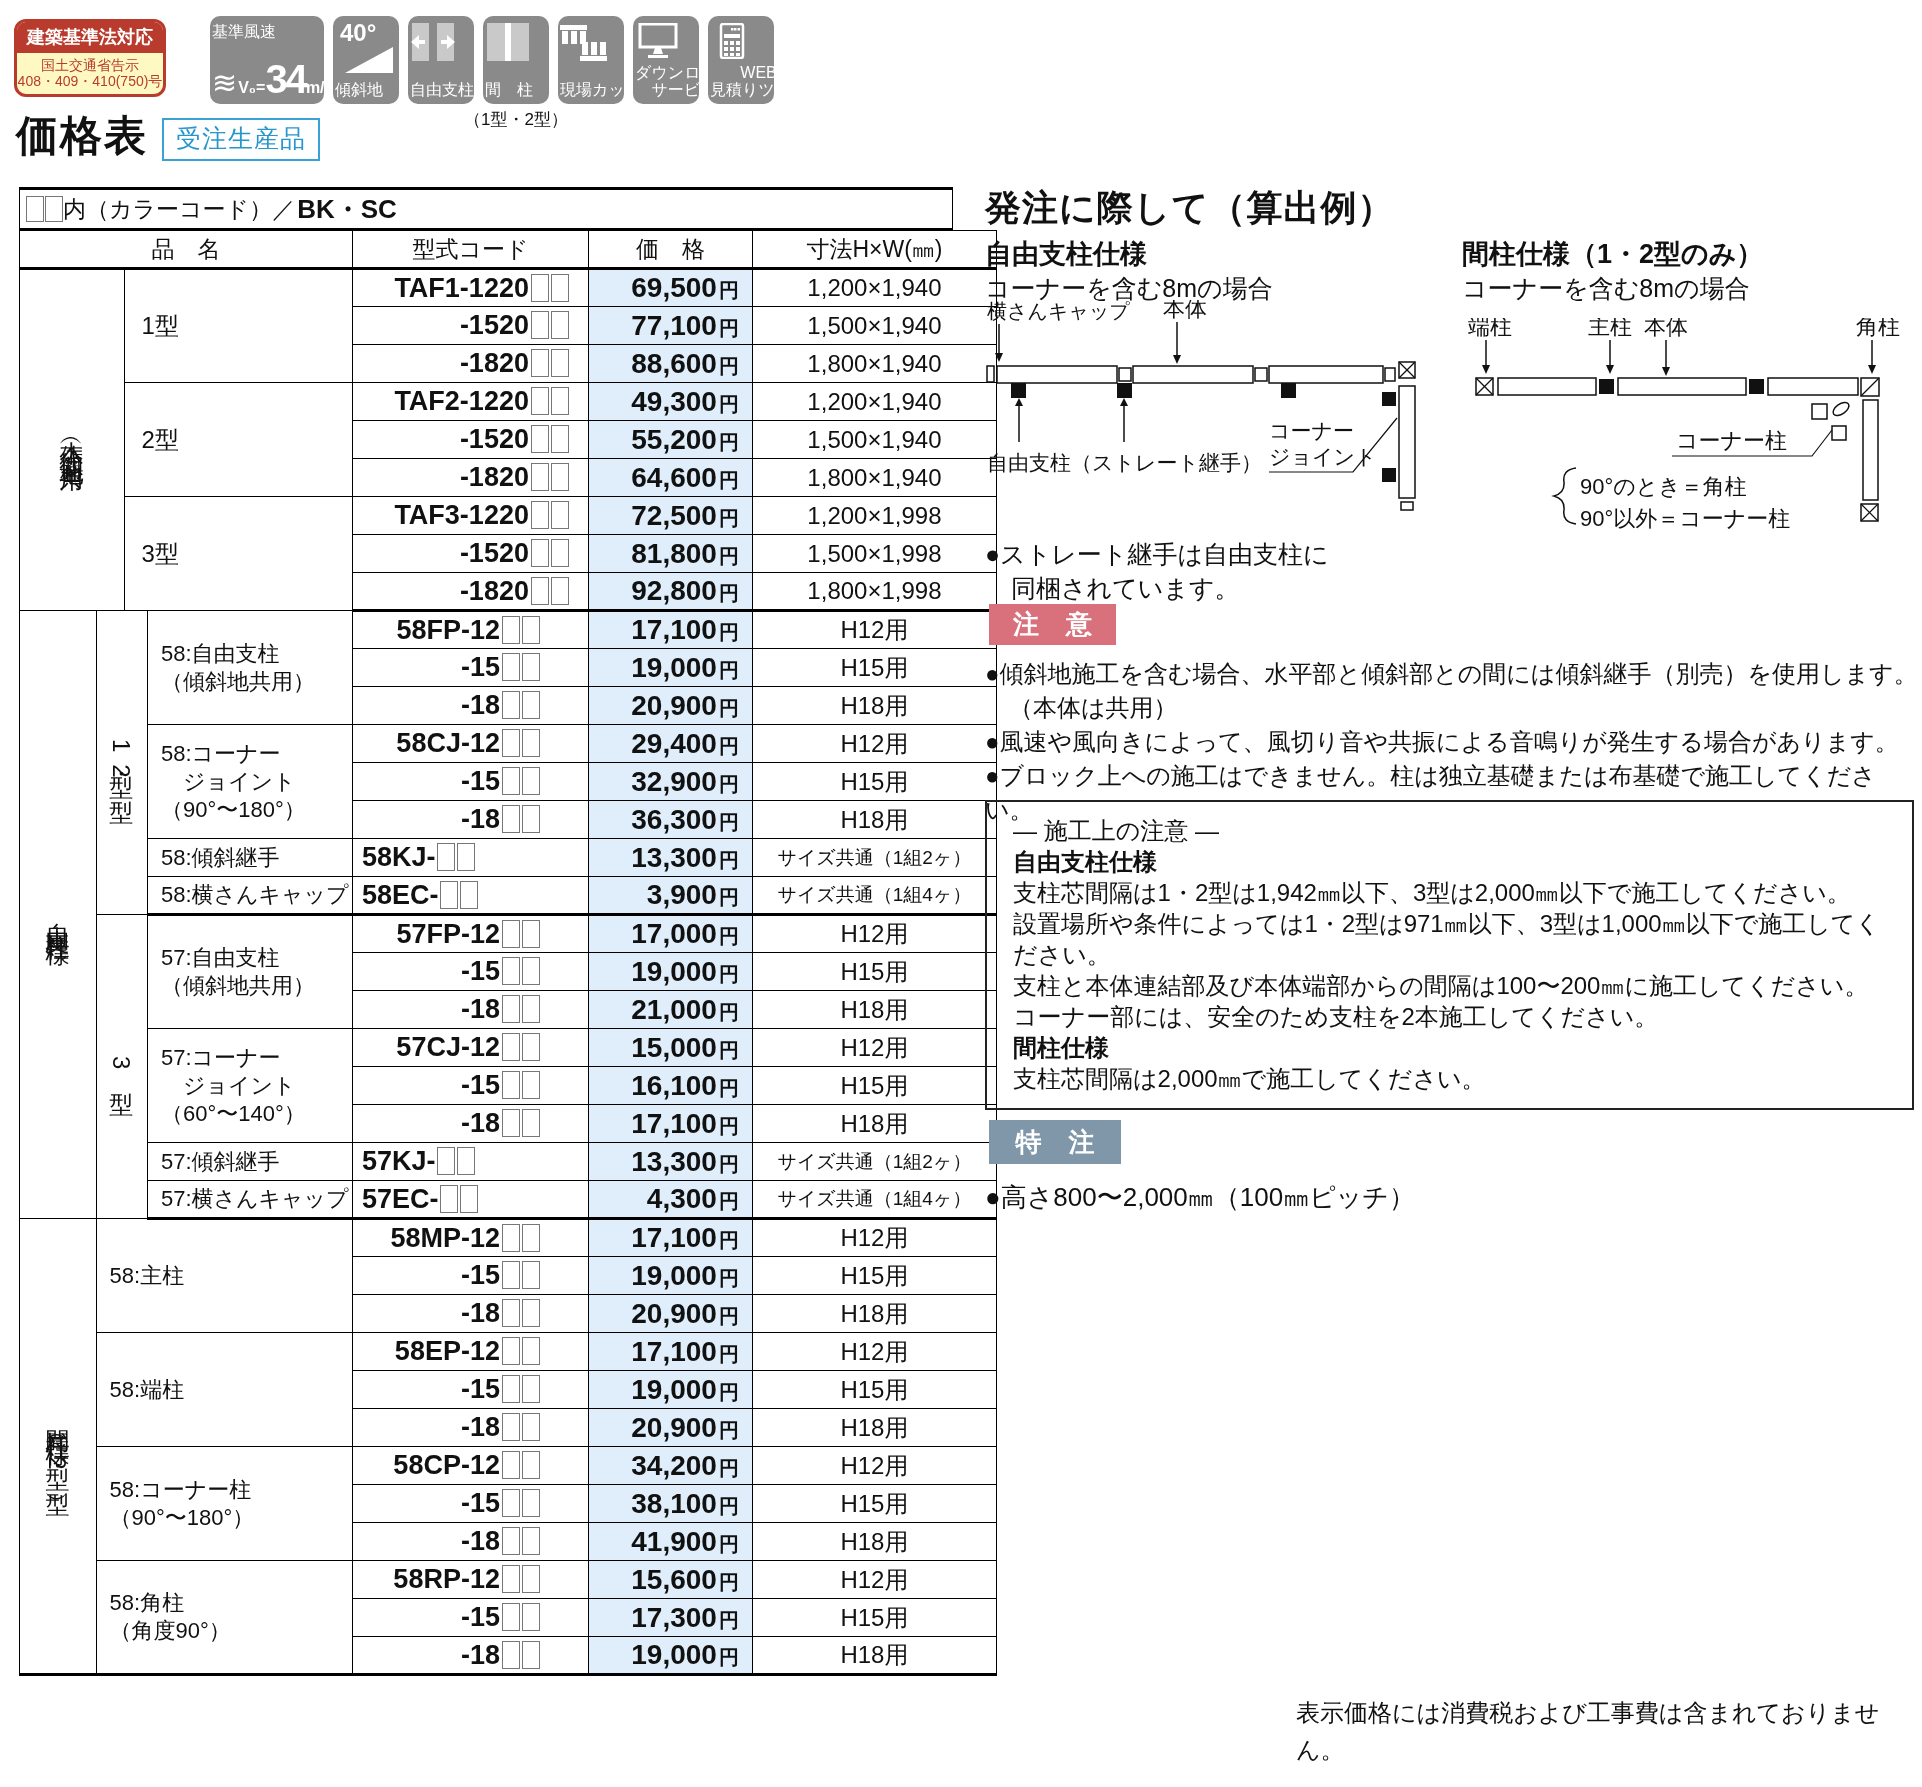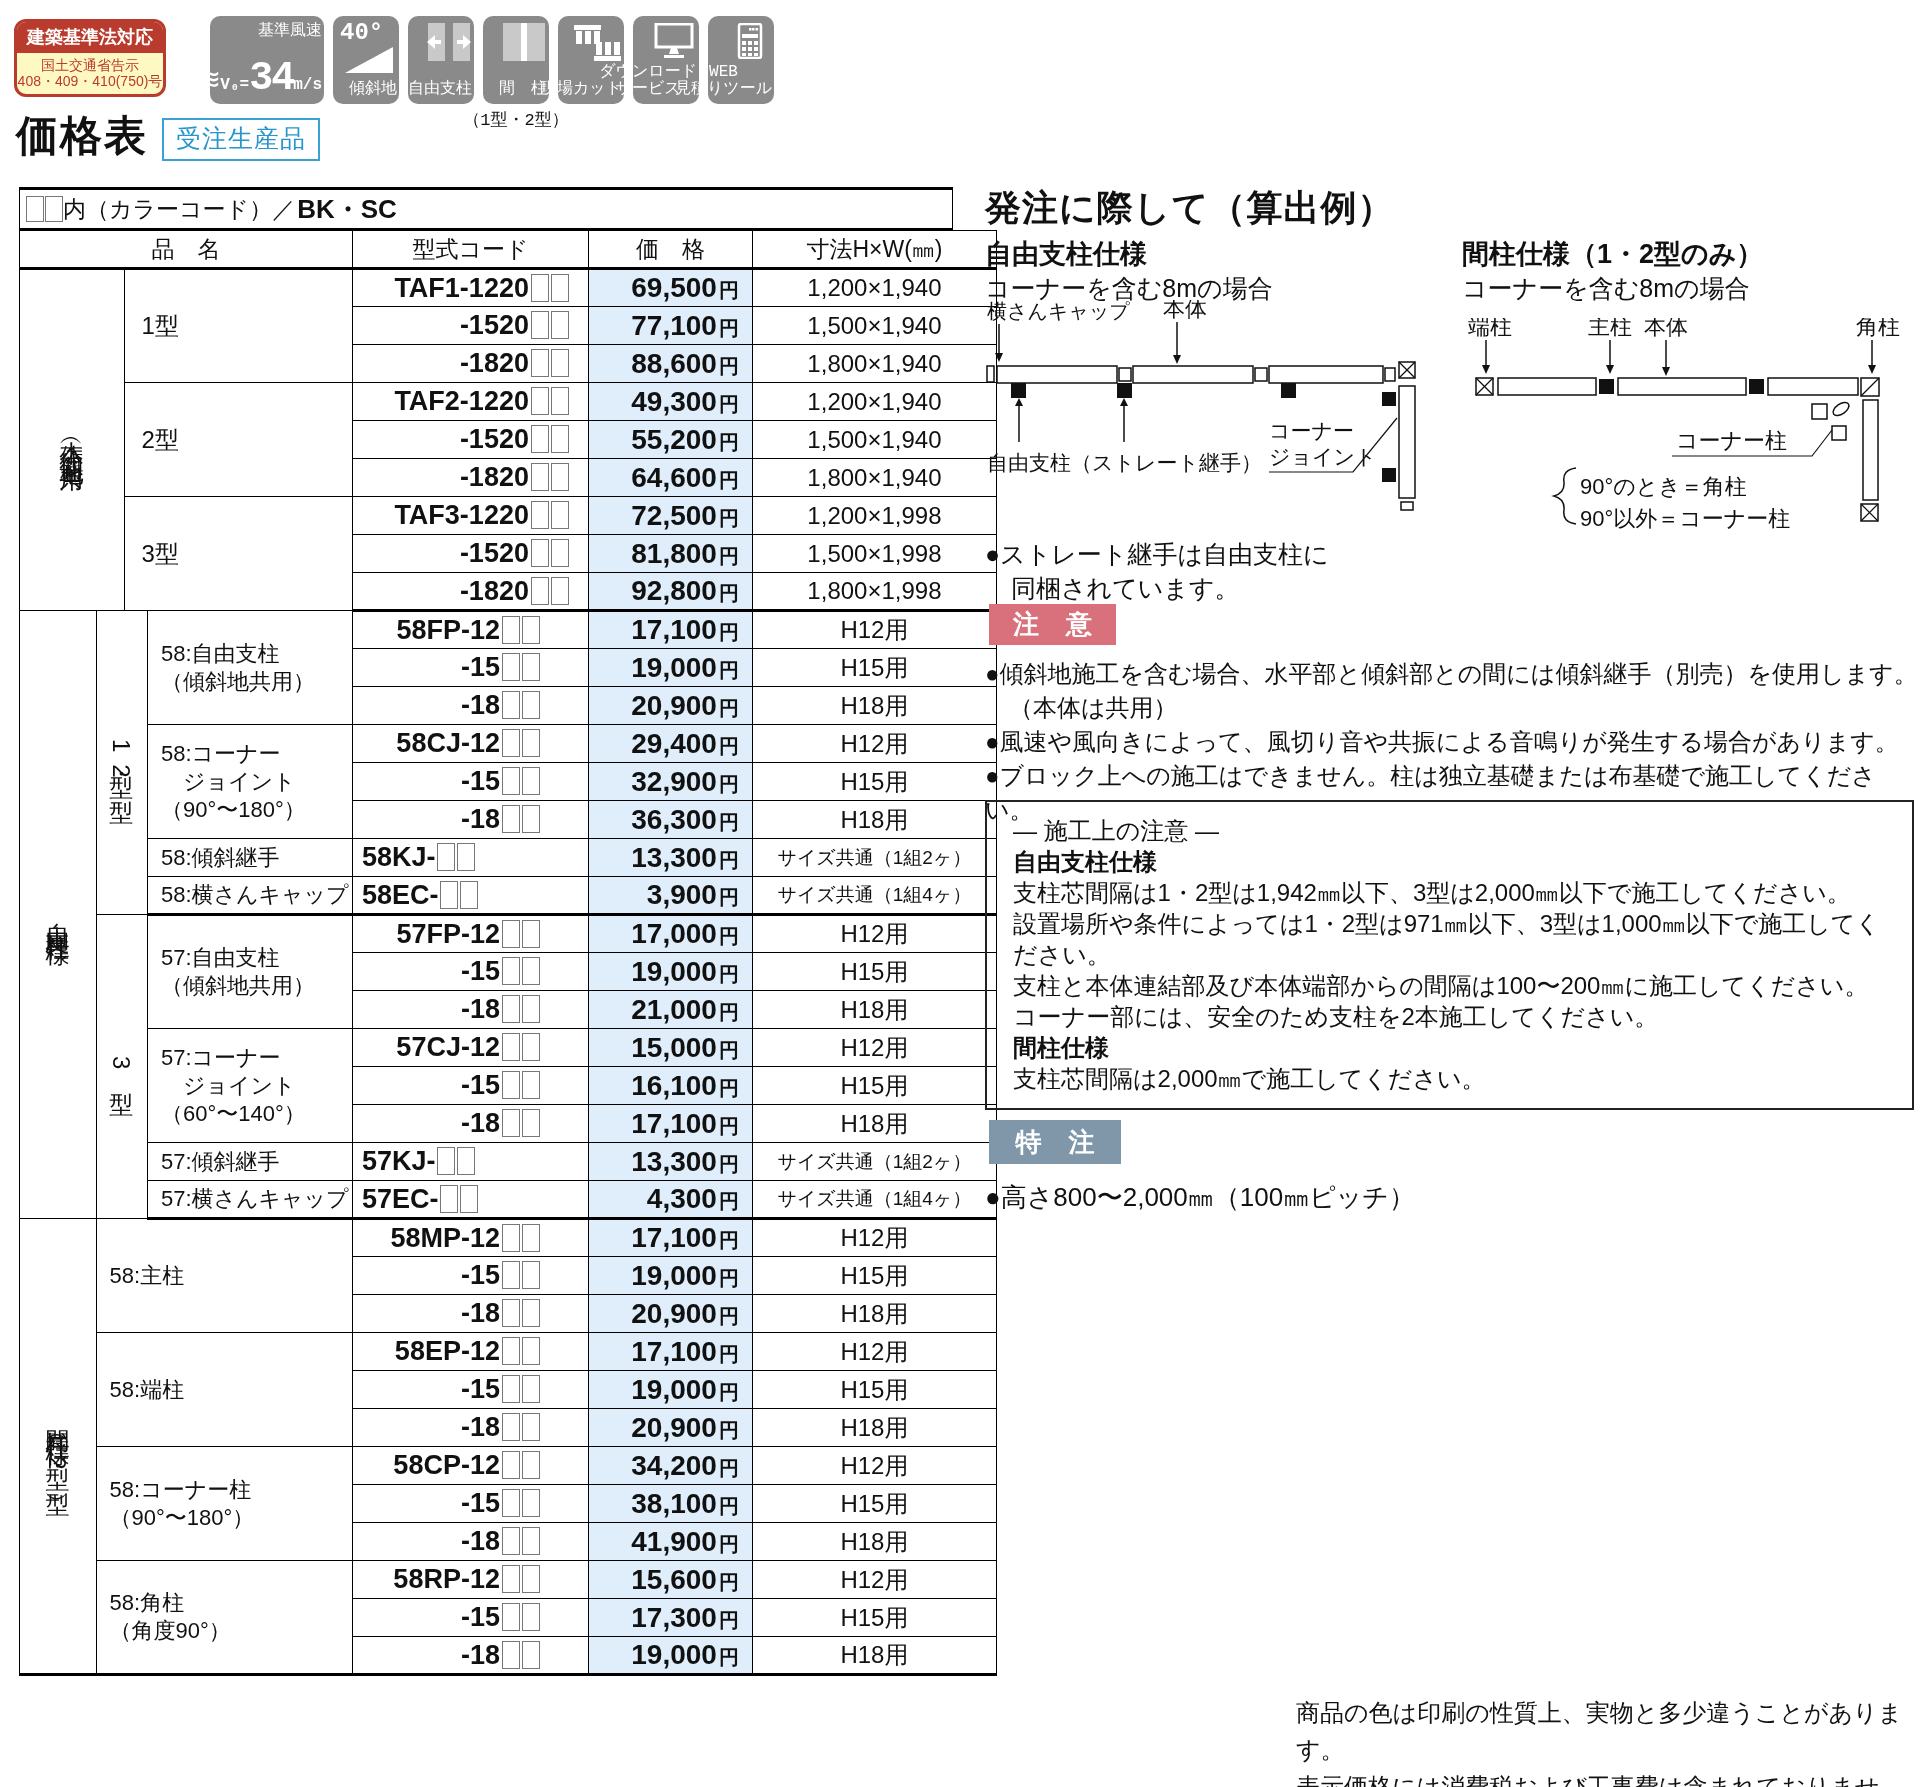--- a/index.html
+++ b/index.html
@@ -5,22 +5,22 @@
   html,body{margin:0;padding:0;background:#fff;}
   body{width:1922px;height:1787px;position:relative;overflow:hidden;
        font-family:"Liberation Sans","DejaVu Sans",sans-serif;color:#111;}
   
   .badge-row{position:absolute;left:14px;top:16px;display:flex;align-items:flex-start;}
   .law-badge{width:146px;border:3px solid #b93b2d;border-radius:12px;overflow:hidden;margin-top:3px;background:#fef9c3;}
   .law-top{background:#b93b2d;color:#fff;font-size:18px;font-weight:bold;text-align:center;line-height:31px;height:31px;letter-spacing:0;}
   .law-bot{color:#b93b2d;font-size:14px;text-align:center;line-height:16px;padding:4px 0 5px;}
   .gap{width:44px;}
   .gbadge{background:#8a8a8a;border-radius:10px;color:#fff;height:88px;box-sizing:border-box;
-          display:flex;flex-direction:column;align-items:flex-end;justify-content:space-between;
-          padding:7px 2px 6px;margin-right:9px;position:relative;font-family:Liberation Mono, monospace;}
+          display:flex;flex-direction:column;align-items:flex-start;justify-content:space-between;
+          padding:7px 2px 6px;margin-right:9px;position:relative;}
   .gb-sq{width:66px;}
   .gb-wind{width:114px;}
   .blabel{font-size:16px;line-height:17px;text-align:center;white-space:nowrap;}
   .wind-main{display:flex;align-items:baseline;}
   .wind-waves{font-size:30px;line-height:30px;margin-right:1px;}
   .wind-v{font-size:16px;font-weight:bold;}
   .wind-num{font-size:40px;font-weight:bold;line-height:38px;letter-spacing:-2px;}
   .wind-unit{font-size:16px;font-weight:bold;}
   .slope-wrap{position:relative;width:100%;height:52px;}
   .slope-deg{position:absolute;left:5px;top:-4px;font-size:24px;font-weight:bold;}
@@ -554,15 +554,14 @@
   <div>支柱と本体連結部及び本体端部からの間隔は100〜200㎜に施工してください。</div>
   <div>コーナー部には、安全のため支柱を2本施工してください。</div>
   <div class="bh">間柱仕様</div>
   <div>支柱芯間隔は2,000㎜で施工してください。</div>
 </div>
 
 <div class="chip chip-tokuchu">特 注</div>
 <div class="custom-line">●高さ800〜2,000㎜（100㎜ピッチ）</div>
 
 <div class="disclaimer">
-  <div>商品の色は印刷の性質上、実物と多少違うことがあります。</div>
   <div>表示価格には消費税および工事費は含まれておりません。</div>
 </div>
 
 </body></html>

